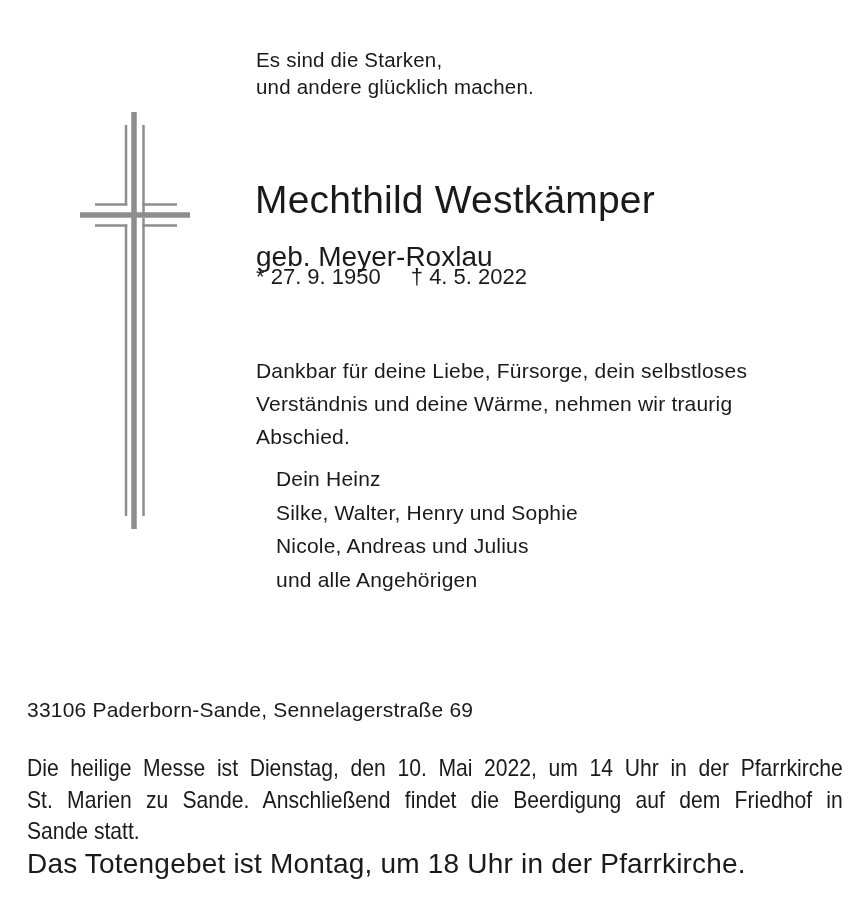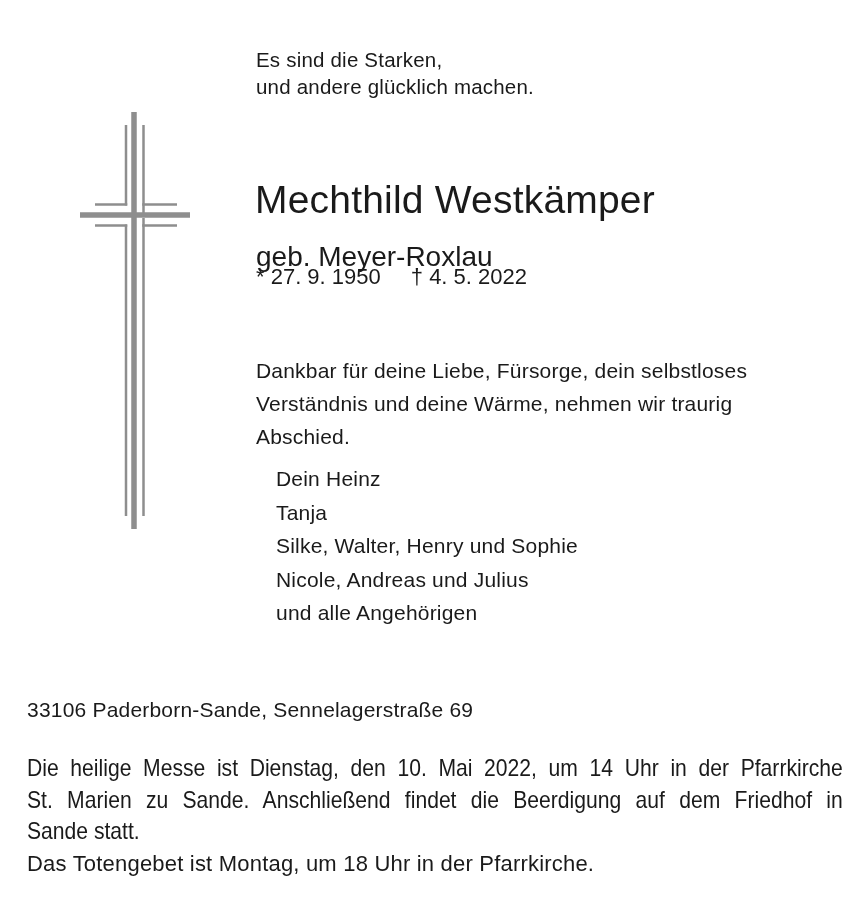--- a/index.html
+++ b/index.html
@@ -97,21 +97,21 @@
     font-size: 24px;
     line-height: 31.5px;
   }
   .funeral .justify-line {
     text-align: justify;
     text-align-last: justify;
   }
   .prayer {
     left: 27px;
     top: 851px;
-    font-size: 22px;
+    font-size: 28px;
     line-height: 26px;
     letter-spacing: 0.2px;
   }
 </style>
 </head>
 <body>
 
 <div class="abs cross-wrap">
   <svg width="116" height="428" viewBox="0 0 116 428" xmlns="http://www.w3.org/2000/svg">
     <g stroke="#8e8e8e" fill="none">
@@ -144,21 +144,20 @@
 </div>
 
 <div class="abs tribute">
   <div>Dankbar für deine Liebe, Fürsorge, dein selbstloses</div>
   <div>Verständnis und deine Wärme, nehmen wir traurig</div>
   <div>Abschied.</div>
 </div>
 
 <div class="abs mourners">
   <div>Dein Heinz</div>
-  <div>Tanja</div>
   <div>Silke, Walter, Henry und Sophie</div>
   <div>Nicole, Andreas und Julius</div>
   <div>und alle Angehörigen</div>
 </div>
 
 <div class="abs address">33106 Paderborn-Sande, Sennelagerstraße 69</div>
 
 <div class="abs funeral">
   <div class="justify-line">Die heilige Messe ist Dienstag, den 10. Mai 2022, um 14 Uhr in der Pfarrkirche</div>
   <div class="justify-line">St. Marien zu Sande. Anschließend findet die Beerdigung auf dem Friedhof in</div>

